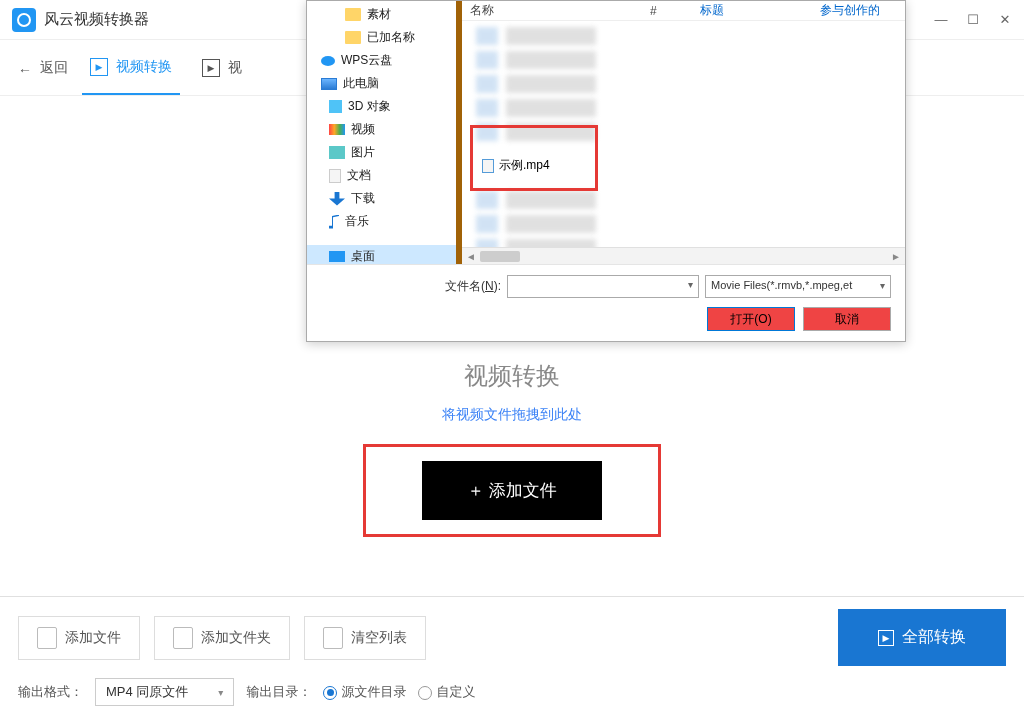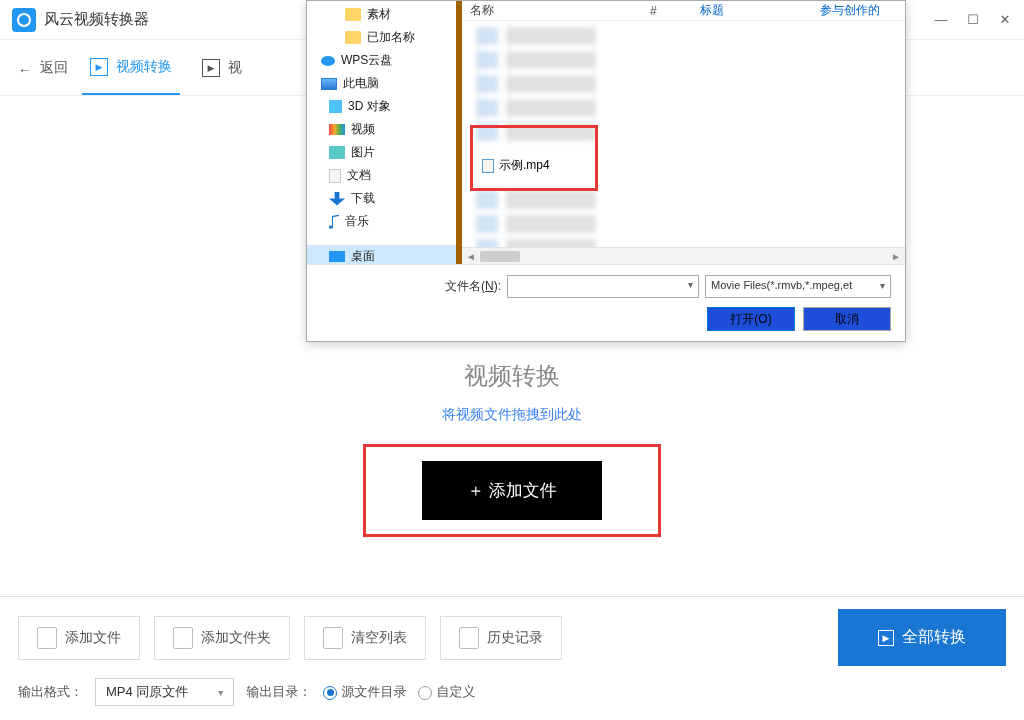--- a/index.html
+++ b/index.html
@@ -77,21 +77,21 @@
 
 .fd-footer { border-top: 1px solid #e5e5e5; padding: 10px 14px 10px; }
 .fn-row { display: flex; align-items: center; gap: 6px; justify-content: flex-end; margin-bottom: 9px; }
 .fn-label { font-size: 12px; color: #333; }
 .fn-label u { text-decoration: underline; }
 .fn-input { width: 192px; height: 23px; border: 1px solid #aaa; font-size: 12px; padding: 0 18px 0 4px; position: relative; }
 .fn-input::after { content: "▾"; position: absolute; right: 5px; top: 3px; color: #666; font-size: 10px; }
 .fn-filter { width: 186px; height: 23px; border: 1px solid #aaa; font-size: 11px; padding: 3px 16px 0 5px; color: #333; position: relative; overflow: hidden; white-space: nowrap; }
 .fn-filter::after { content: "▾"; position: absolute; right: 5px; top: 4px; color: #666; font-size: 10px; }
 .btn-row2 { display: flex; gap: 8px; justify-content: flex-end; }
-.dlg-btn { width: 88px; height: 24px; border: 1px solid #aaa; background: #1d4ed8; font-size: 12px; cursor: pointer; }
+.dlg-btn { width: 88px; height: 24px; border: 1px solid #aaa; background: #ef4444; font-size: 12px; cursor: pointer; }
 .dlg-btn.primary { border: 1.5px solid #0078d7; }
 </style>
 </head>
 <body>
 
 <div class="titlebar">
   <div class="app-logo"></div>
   <div class="app-title">风云视频转换器</div>
   <div class="win-controls">
     <div class="win-btn">—</div>
@@ -129,24 +129,20 @@
         <span class="bi"></span>
         <span>添加文件</span>
       </button>
     <button class="tb-btn">
         <span class="bi"></span>
         <span>添加文件夹</span>
       </button>
     <button class="tb-btn">
         <span class="bi"></span>
         <span>清空列表</span>
-      </button>
-    <button class="tb-btn">
-        <span class="bi"></span>
-        <span>历史记录</span>
       </button>
     <button class="convert-all">
         <span class="pi">▶</span>
         <span>全部转换</span>
       </button>
   </div>
   <div class="opts-row">
     <span>输出格式：</span>
     <span class="sel">
         <span>MP4 同原文件</span>

